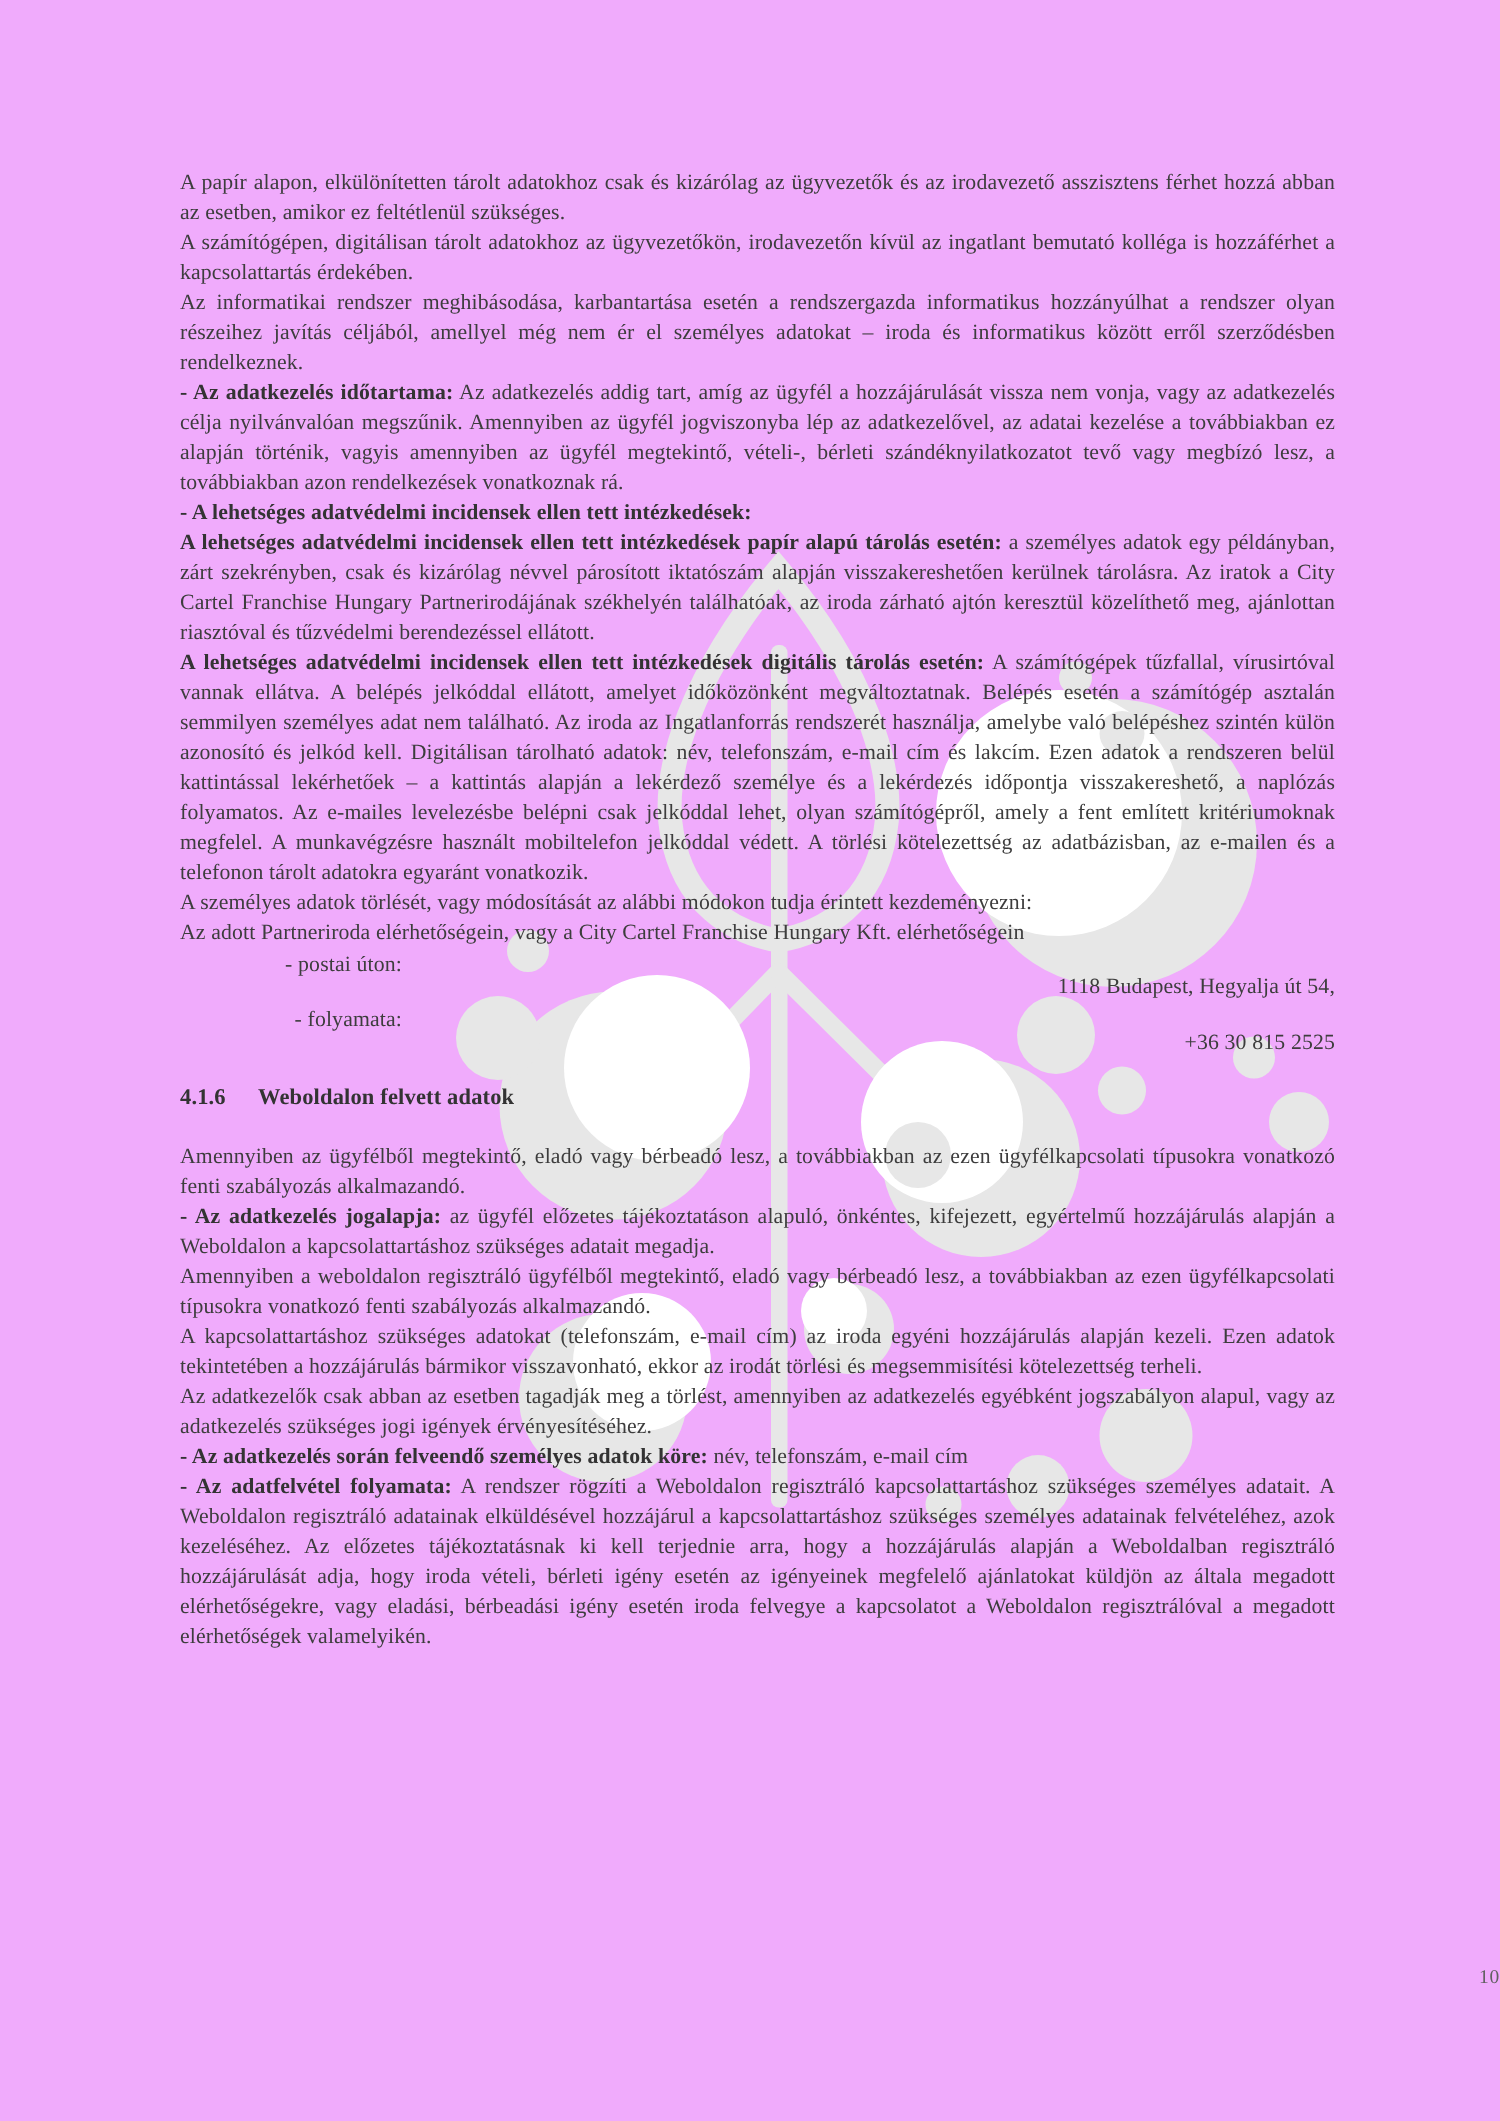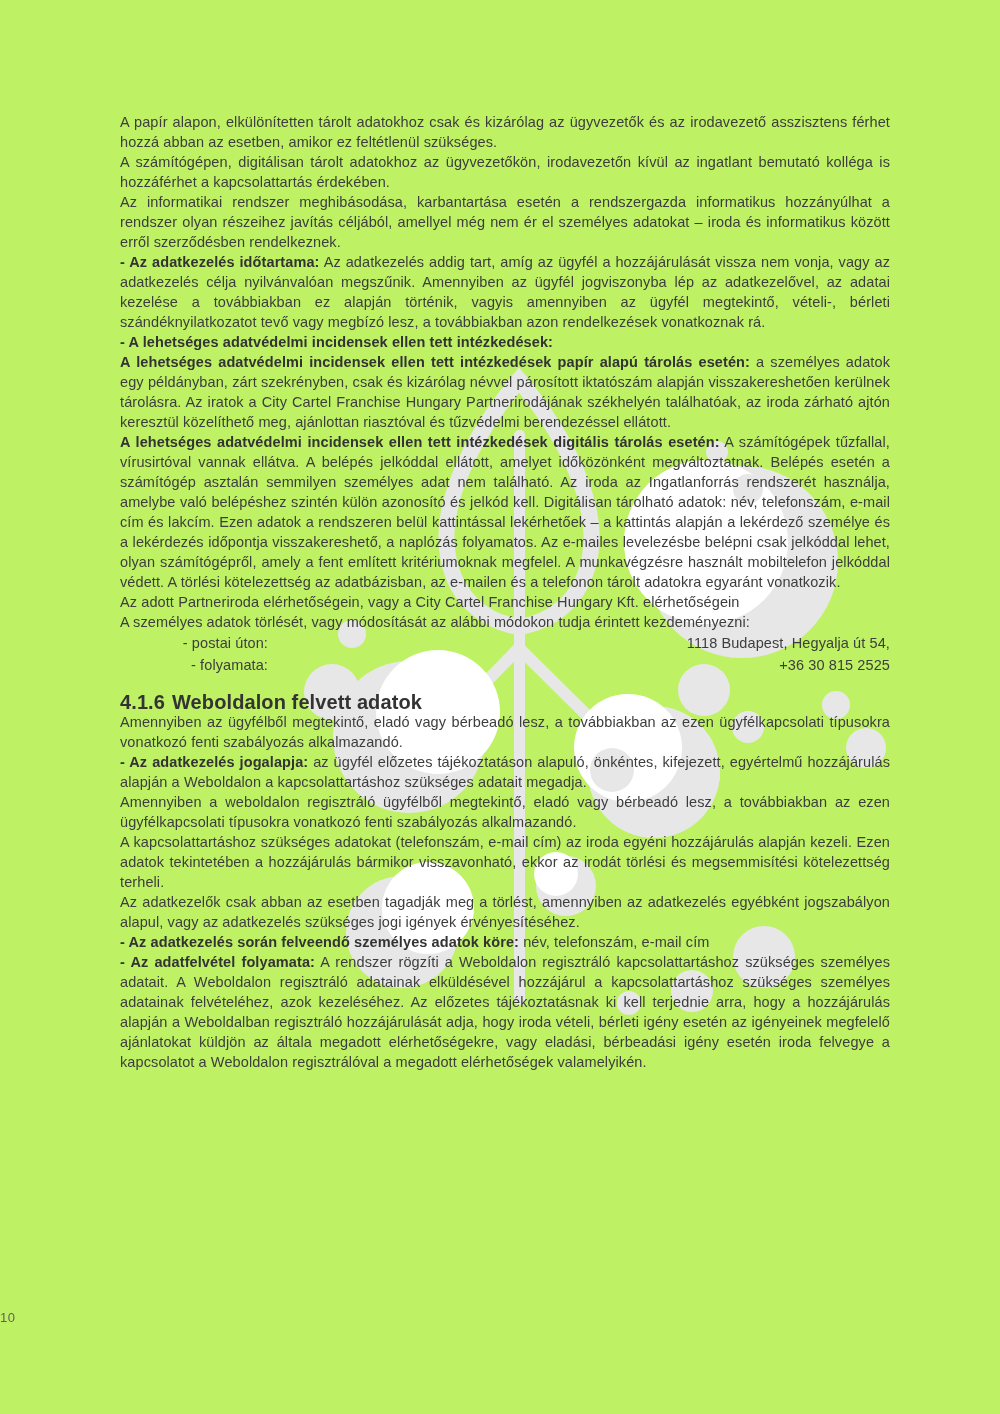--- a/index.html
+++ b/index.html
@@ -11,21 +11,22 @@
     width: 1000px;
     height: 1414px;
     position: relative;
     overflow: hidden;
     font-family: "Liberation Sans", "DejaVu Sans", sans-serif;
     color: #3d3d3d;
   }
   .page {
     position: absolute;
     inset: 0;
-    background: #bef264;
+    background: #f0abfc;
+    font-family: Liberation Serif, serif;
   }
   .watermark {
     position: absolute;
     left: 0;
     top: 0;
     width: 1000px;
     height: 1414px;
     pointer-events: none;
   }
   .content {
@@ -39,49 +40,50 @@
     text-align: justify;
   }
   .para {
     margin: 0;
   }
   .para strong {
     font-weight: 700;
     color: #333333;
   }
   .section-heading {
-    margin: 15px 0 0 0;
-    font-size: 20px;
+    margin: 15px 0 19px 0;
+    font-size: 15px;
     font-weight: 700;
     color: #333333;
     text-align: left;
     line-height: 20px;
   }
   .heading-number {
     display: inline-block;
     width: 52px;
   }
   .contact-row {
     display: flex;
     text-align: right;
     line-height: 22.4px;
   }
   .contact-label {
     width: 148px;
     flex: 0 0 148px;
   }
   .contact-value {
     flex: 1;
+    margin-top: 15px;
   }
   .page-footer {
     position: absolute;
     left: 0;
     top: 1310px;
     width: 100%;
-    text-align: left;
+    text-align: right;
     font-size: 13px;
     color: #606060;
     letter-spacing: 0.5px;
   }
 </style>
 </head>
 <body>
 
 <div class="page">
 
@@ -125,22 +127,22 @@
   </svg>
 
   <main class="content">
       <p class="para">A papír alapon, elkülönítetten tárolt adatokhoz csak és kizárólag az ügyvezetők és az irodavezető asszisztens férhet hozzá abban az esetben, amikor ez feltétlenül szükséges.</p>
       <p class="para">A számítógépen, digitálisan tárolt adatokhoz az ügyvezetőkön, irodavezetőn kívül az ingatlant bemutató kolléga is hozzáférhet a kapcsolattartás érdekében.</p>
       <p class="para">Az informatikai rendszer meghibásodása, karbantartása esetén a rendszergazda informatikus hozzányúlhat a rendszer olyan részeihez javítás céljából, amellyel még nem ér el személyes adatokat – iroda és informatikus között erről szerződésben rendelkeznek.</p>
       <p class="para"><strong>- Az adatkezelés időtartama:</strong> Az adatkezelés addig tart, amíg az ügyfél a hozzájárulását vissza nem vonja, vagy az adatkezelés célja nyilvánvalóan megszűnik. Amennyiben az ügyfél jogviszonyba lép az adatkezelővel, az adatai kezelése a továbbiakban ez alapján történik, vagyis amennyiben az ügyfél megtekintő, vételi-, bérleti szándéknyilatkozatot tevő vagy megbízó lesz, a továbbiakban azon rendelkezések vonatkoznak rá.</p>
       <p class="para"><strong>- A lehetséges adatvédelmi incidensek ellen tett intézkedések:</strong></p>
       <p class="para"><strong>A lehetséges adatvédelmi incidensek ellen tett intézkedések papír alapú tárolás esetén:</strong> a személyes adatok egy példányban, zárt szekrényben, csak és kizárólag névvel párosított iktatószám alapján visszakereshetően kerülnek tárolásra. Az iratok a City Cartel Franchise Hungary Partnerirodájának székhelyén találhatóak, az iroda zárható ajtón keresztül közelíthető meg, ajánlottan riasztóval és tűzvédelmi berendezéssel ellátott.</p>
       <p class="para"><strong>A lehetséges adatvédelmi incidensek ellen tett intézkedések digitális tárolás esetén:</strong> A számítógépek tűzfallal, vírusirtóval vannak ellátva. A belépés jelkóddal ellátott, amelyet időközönként megváltoztatnak. Belépés esetén a számítógép asztalán semmilyen személyes adat nem található. Az iroda az Ingatlanforrás rendszerét használja, amelybe való belépéshez szintén külön azonosító és jelkód kell. Digitálisan tárolható adatok: név, telefonszám, e-mail cím és lakcím. Ezen adatok a rendszeren belül kattintással lekérhetőek – a kattintás alapján a lekérdező személye és a lekérdezés időpontja visszakereshető, a naplózás folyamatos. Az e-mailes levelezésbe belépni csak jelkóddal lehet, olyan számítógépről, amely a fent említett kritériumoknak megfelel. A munkavégzésre használt mobiltelefon jelkóddal védett. A törlési kötelezettség az adatbázisban, az e-mailen és a telefonon tárolt adatokra egyaránt vonatkozik.</p>
+      <p class="para">A személyes adatok törlését, vagy módosítását az alábbi módokon tudja érintett kezdeményezni:</p>
       <p class="para">Az adott Partneriroda elérhetőségein, vagy a City Cartel Franchise Hungary Kft. elérhetőségein</p>
-      <p class="para">A személyes adatok törlését, vagy módosítását az alábbi módokon tudja érintett kezdeményezni:</p>
       <div class="contact-row">
         <span class="contact-label">- postai úton:</span>
         <span class="contact-value">1118 Budapest, Hegyalja út 54,</span>
       </div>
       <div class="contact-row">
         <span class="contact-label">- folyamata:</span>
         <span class="contact-value">+36 30 815 2525</span>
       </div>
       <h2 class="section-heading"><span class="heading-number">4.1.6</span><span>Weboldalon felvett adatok</span></h2>
       <p class="para">Amennyiben az ügyfélből megtekintő, eladó vagy bérbeadó lesz, a továbbiakban az ezen ügyfélkapcsolati típusokra vonatkozó fenti szabályozás alkalmazandó.</p>

